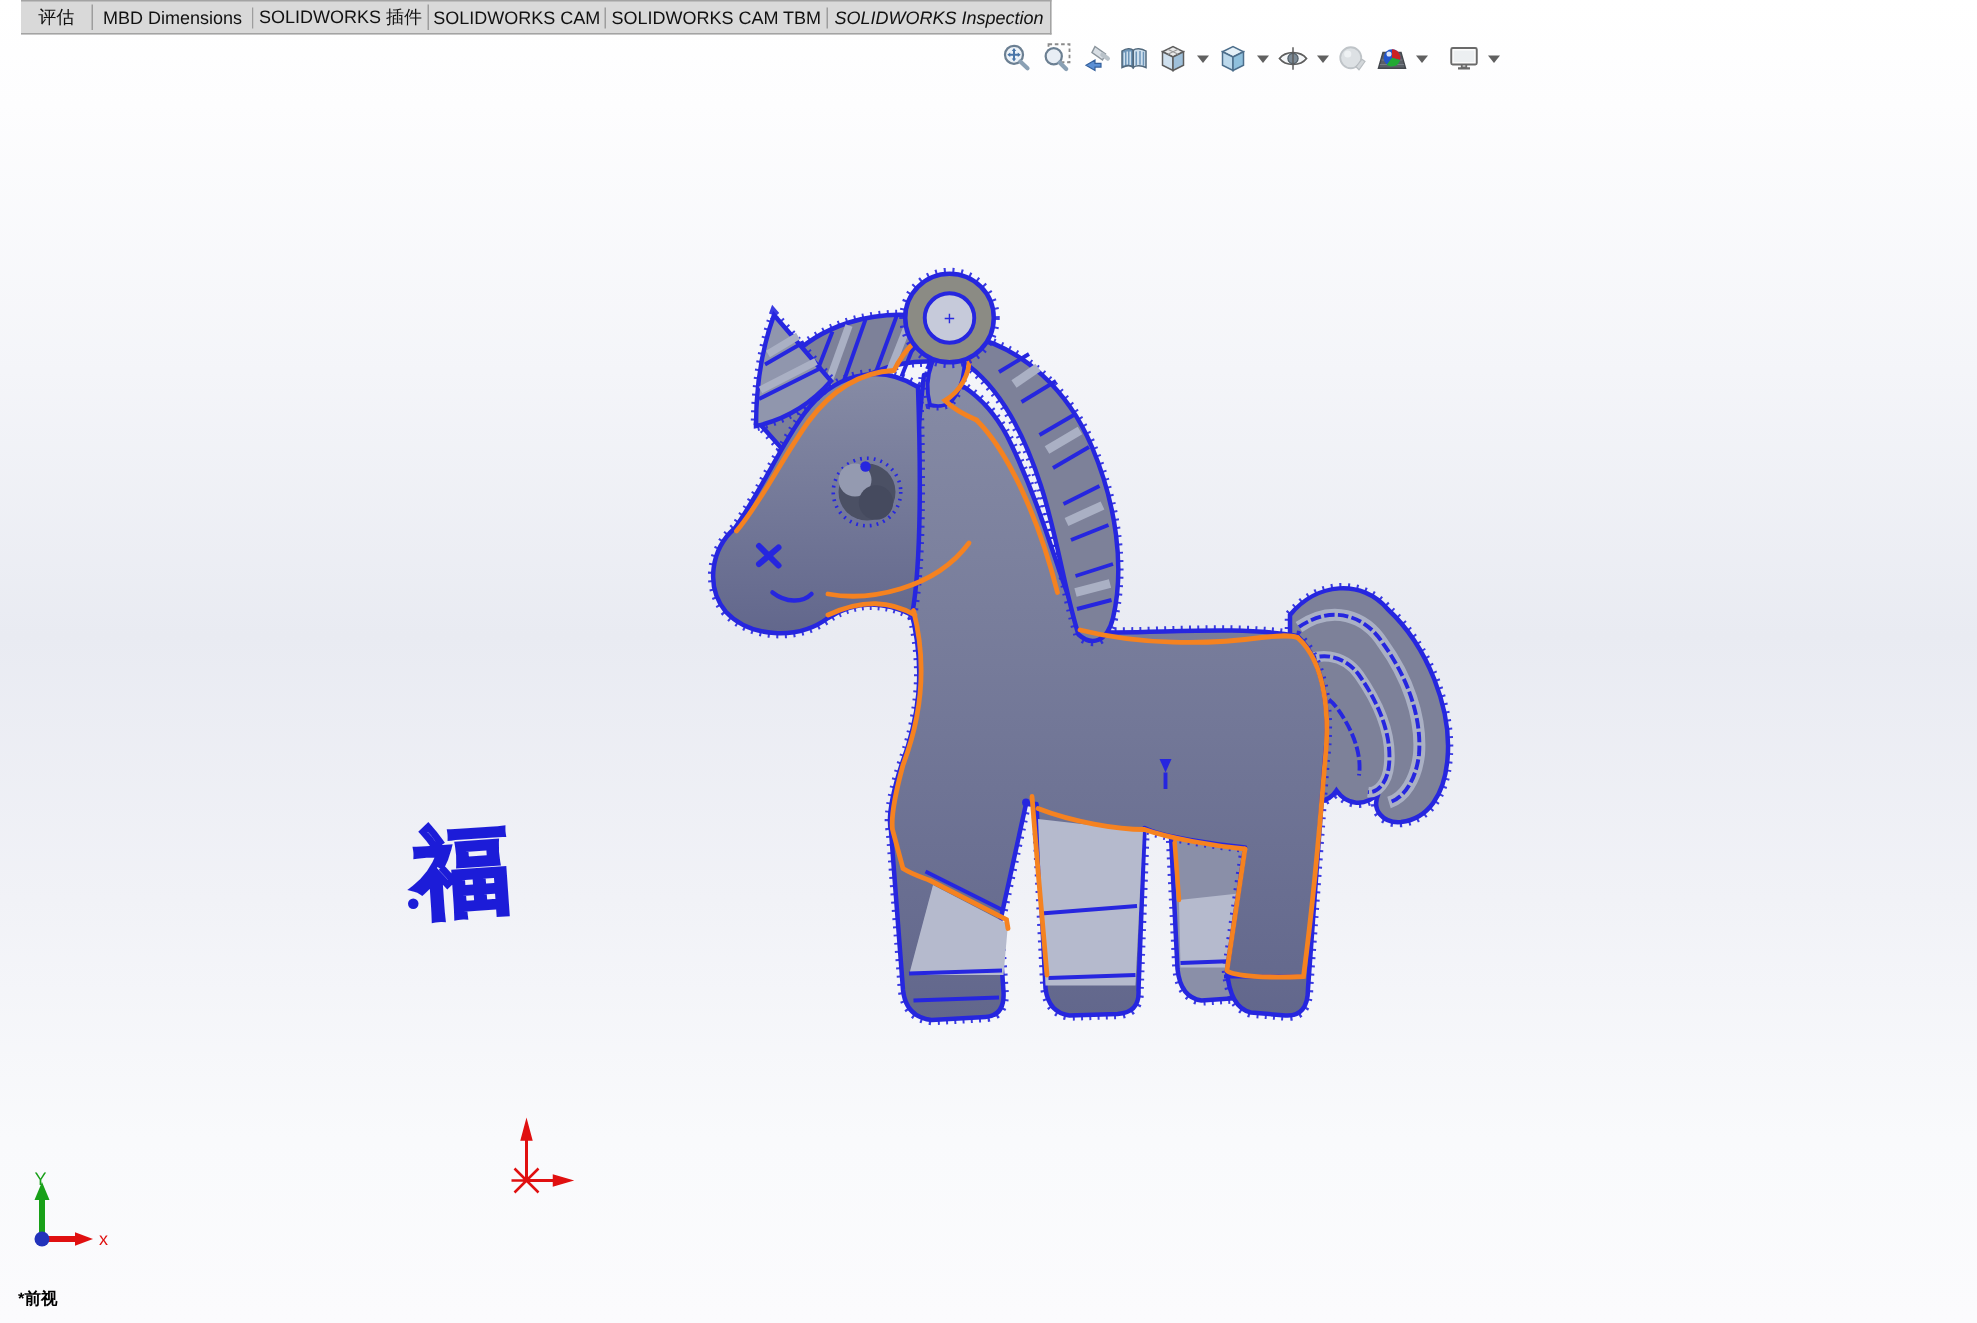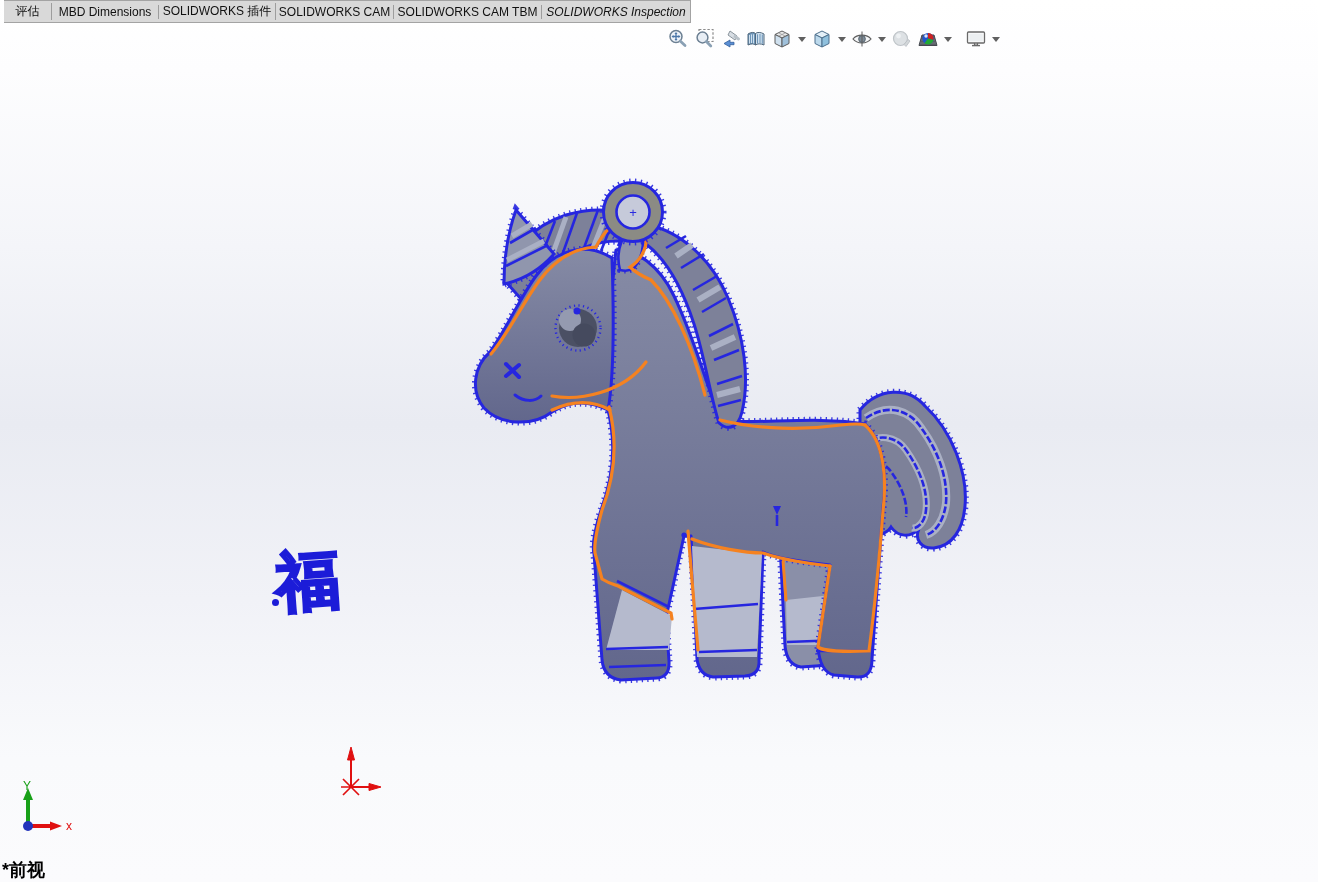--- a/index.html
+++ b/index.html
@@ -1,40 +1,40 @@
 <!DOCTYPE html>
 <html><head>
 <meta charset="utf-8">
 <style>
   html,body{margin:0;padding:0;width:1318px;height:882px;overflow:hidden;
     font-family:"Liberation Sans",sans-serif;background:#fff;}
   #stage{position:relative;width:1318px;height:882px;
     background:linear-gradient(180deg,#ffffff 0%,#fdfdfe 8%,#f4f5f9 28%,#e9ebf2 48%,#f1f2f7 68%,#f9fafc 86%,#fbfbfd 100%);}
   
-  #tabbar{position:absolute;left:4px;top:0;height:23px;display:flex;
+  #tabbar{position:absolute;left:14px;top:0;height:23px;display:flex;
     border:1px solid #a3a3a3;border-left:none;box-sizing:border-box;background:#d9d9d9;align-items:center;}
   .tab{display:flex;align-items:center;justify-content:center;
     font-size:12px;color:#111;background:#d9d9d9;border-right:1px solid #9d9d9d;
     box-sizing:border-box;white-space:nowrap;cursor:default;}
   .tab:last-child{border-right:none;font-style:italic;}
   
   #hud{position:absolute;left:666px;top:27px;display:flex;align-items:center;gap:2px;}
   .hudbtn{width:24px;height:24px;display:flex;align-items:center;justify-content:center;border-radius:2px;}
   .caret{width:0;height:0;border-left:4px solid transparent;border-right:4px solid transparent;
     border-top:5px solid #606060;margin:0 2px;}
   .gap{width:6px;}
   
   #fu{position:absolute;left:276px;top:538px;font-size:64px;font-weight:bold;
     color:#1c1cd8;transform:rotate(-4deg);}
   @supports (-webkit-text-stroke: 1px black){
     #fu{color:transparent;-webkit-text-stroke:2.6px #1c1cd8;}
   }
   #fudot{position:absolute;left:272px;top:599px;width:7px;height:7px;border-radius:50%;background:#1c1cd8;}
   
-  #viewlabel{position:absolute;left:2px;top:858px;font-size:18px;font-weight:bold;color:#000;}
+  #viewlabel{position:absolute;left:12px;top:858px;font-size:11px;font-weight:bold;color:#000;}
   svg text{font-family:"Liberation Sans",sans-serif;}
 </style>
 </head>
 <body>
 
 <div id="stage">
 
   <div id="tabbar">
     <div class="tab" style="width:48px">
         <span>评估</span>

